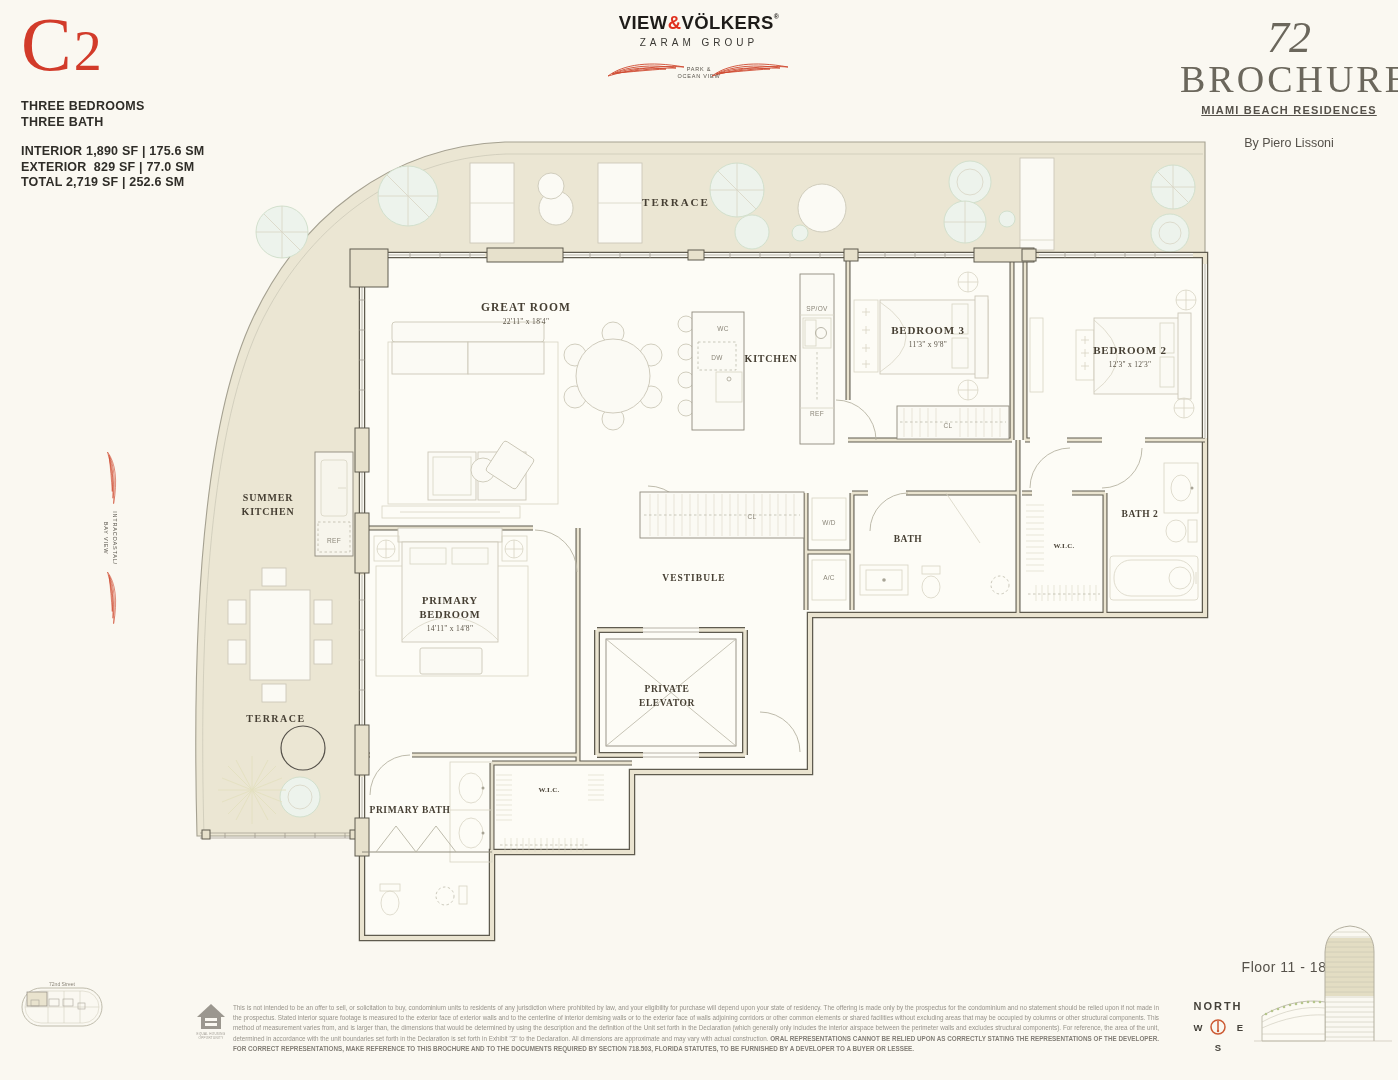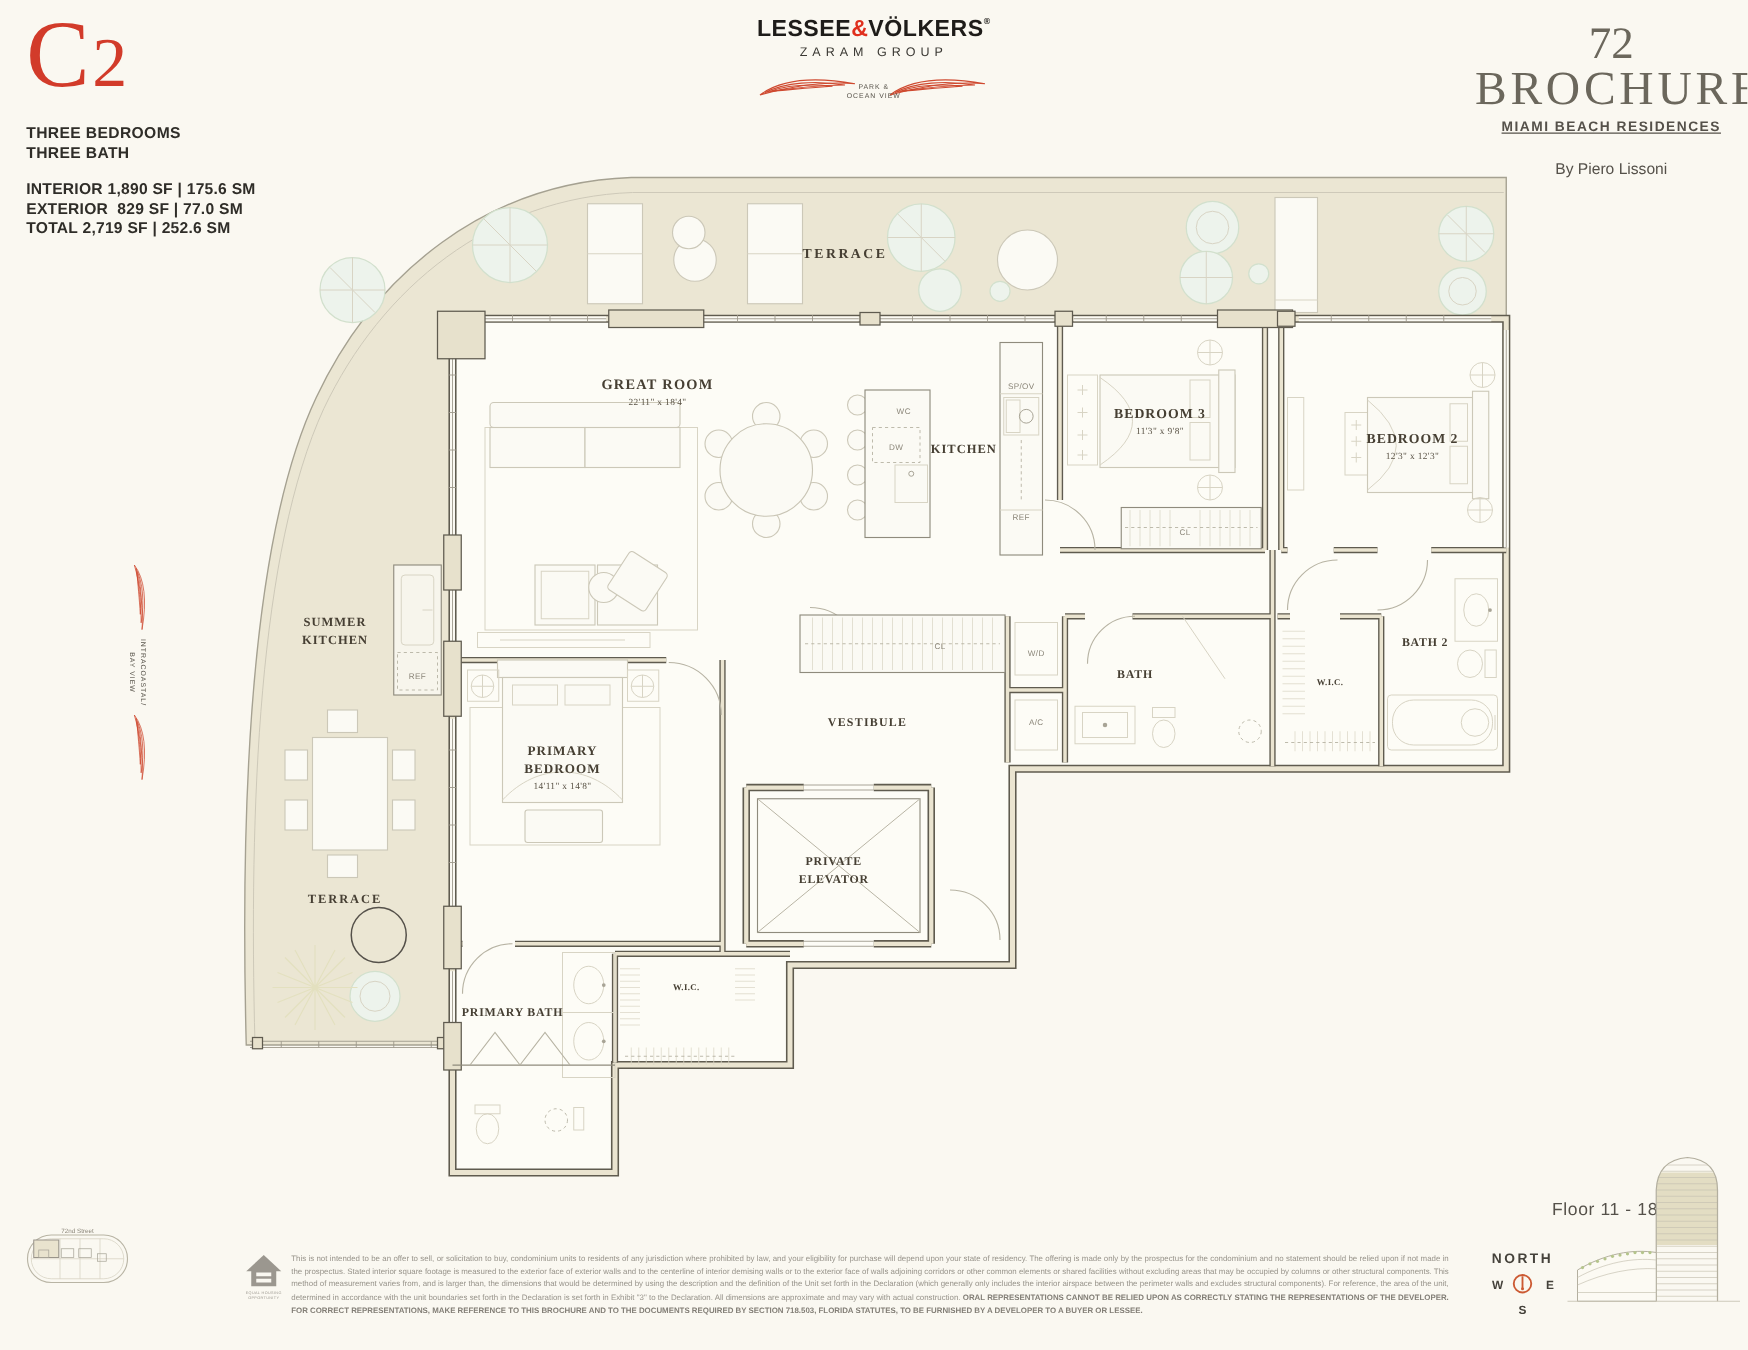--- a/index.html
+++ b/index.html
@@ -18,21 +18,21 @@
   
   .hdr-center{position:absolute;left:569px;top:12px;width:260px;text-align:center;color:#1e1c19;}
   .ev{font-size:18.5px;font-weight:800;letter-spacing:.4px;}
   .ev .amp{color:#e0301e;}
   .ev .reg{font-size:7px;vertical-align:10px;}
   .zaram{margin-top:3px;font-size:10px;font-weight:400;letter-spacing:4px;color:#3a3833;}
 
   
   .hdr-right{position:absolute;left:1180px;top:16px;width:218px;text-align:center;color:#6b675c;
              font-family:"Liberation Serif",serif;}
-  .p72{font-size:36px;line-height:1;}
+  .p72{font-size:44px;line-height:1;font-style:italic;}
   .pname{font-size:38px;line-height:1.05;letter-spacing:3px;}
   .ptag{font-size:11px;font-weight:bold;letter-spacing:1.2px;color:#55514a;margin-top:4px;
         font-family:"Liberation Sans",sans-serif;text-decoration:underline;}
   .pby{font-size:12.5px;color:#55514a;margin-top:20px;font-family:"Liberation Sans",sans-serif;}
 
   
   .legal{position:absolute;left:233px;top:1003px;width:926px;font-size:6.3px;line-height:1.62;
          color:#97938a;text-align:justify;}
   .legal strong{color:#827e76;}
 
@@ -472,21 +472,21 @@
     <div>THREE BATH</div>
   </div>
   <div class="areas">
     <div>INTERIOR 1,890 SF | 175.6 SM</div>
     <div>EXTERIOR  829 SF | 77.0 SM</div>
     <div>TOTAL 2,719 SF | 252.6 SM</div>
   </div>
 </div>
 
 <div class="hdr-center">
-  <div class="ev"><span>LESSEE</span><span class="amp">&amp;</span><span>VÖLKERS</span><span class="reg">®</span></div>
+  <div class="ev"><span>VIEW</span><span class="amp">&amp;</span><span>VÖLKERS</span><span class="reg">®</span></div>
   <div class="zaram">ZARAM GROUP</div>
 </div>
 
 <div class="hdr-right">
   <div class="p72">72</div>
   <div class="pname">BROCHURE</div>
   <div class="ptag">MIAMI BEACH RESIDENCES</div>
   <div class="pby">By Piero Lissoni</div>
 </div>
 

